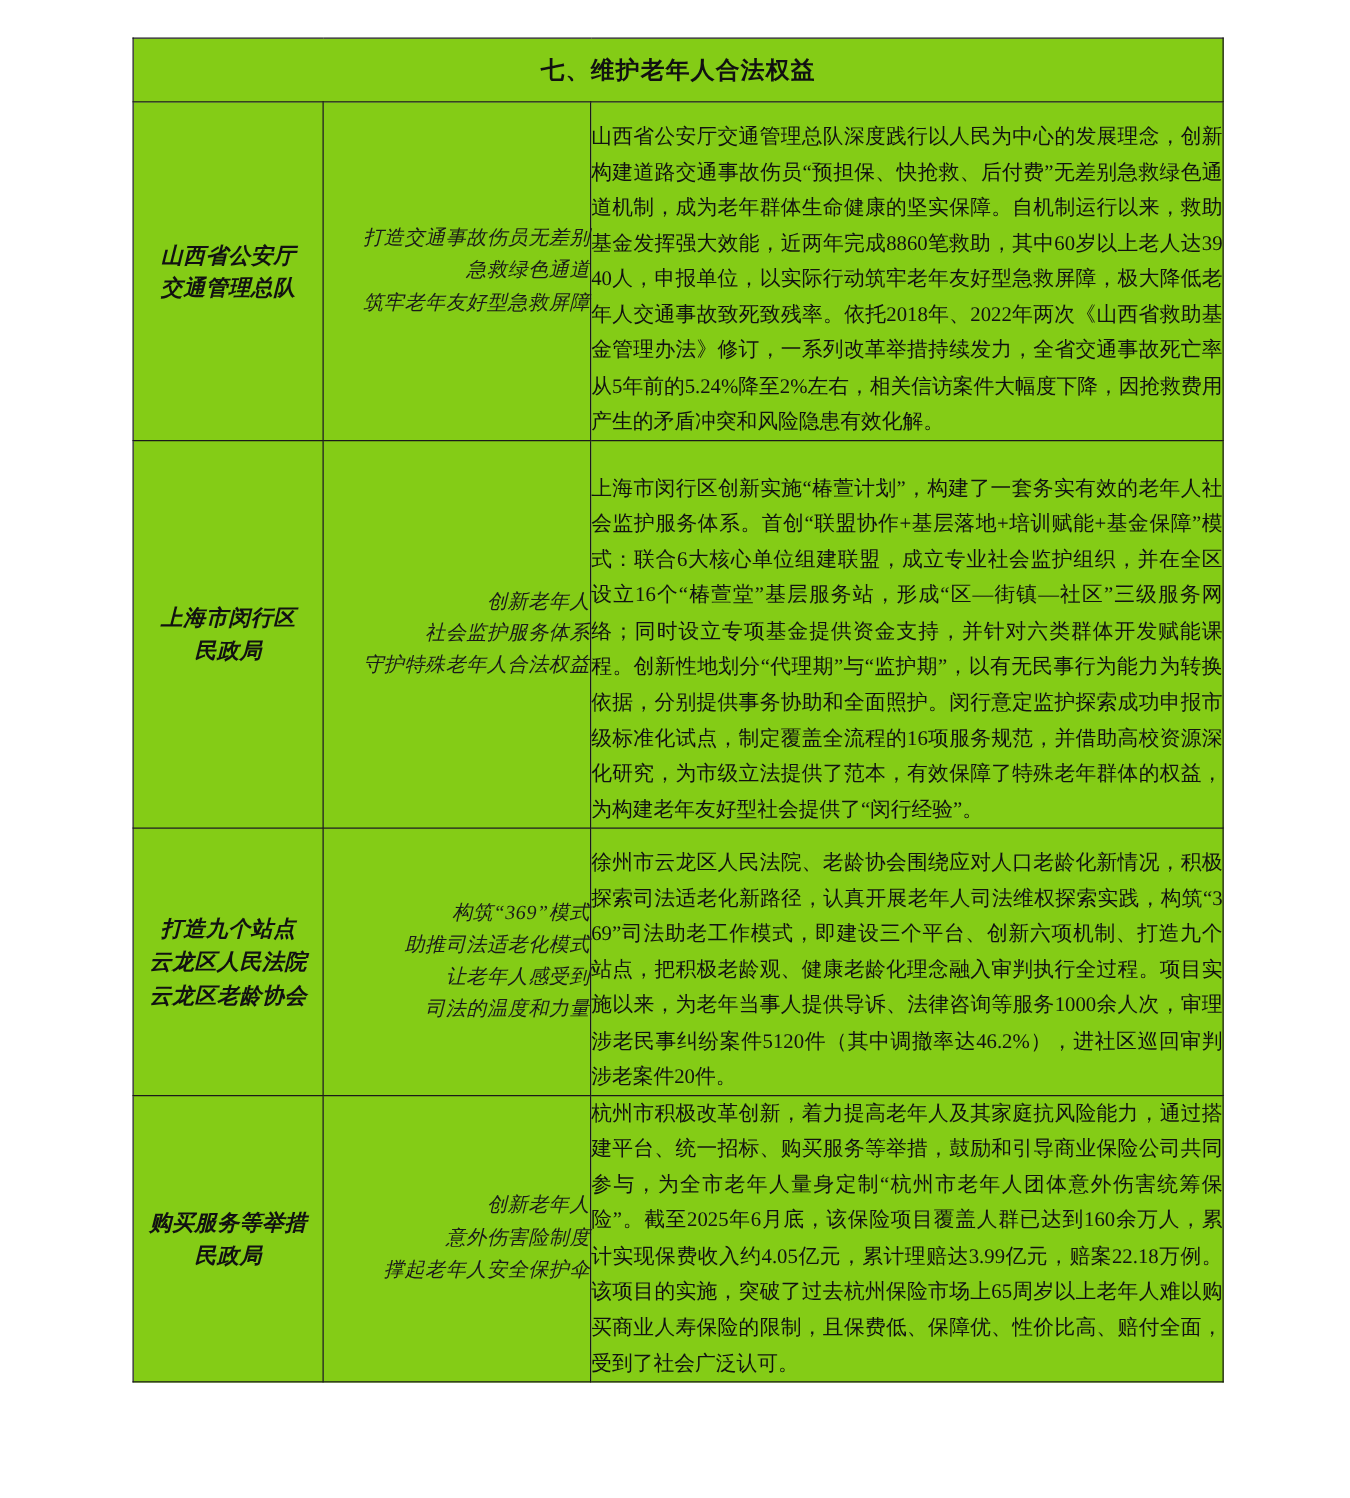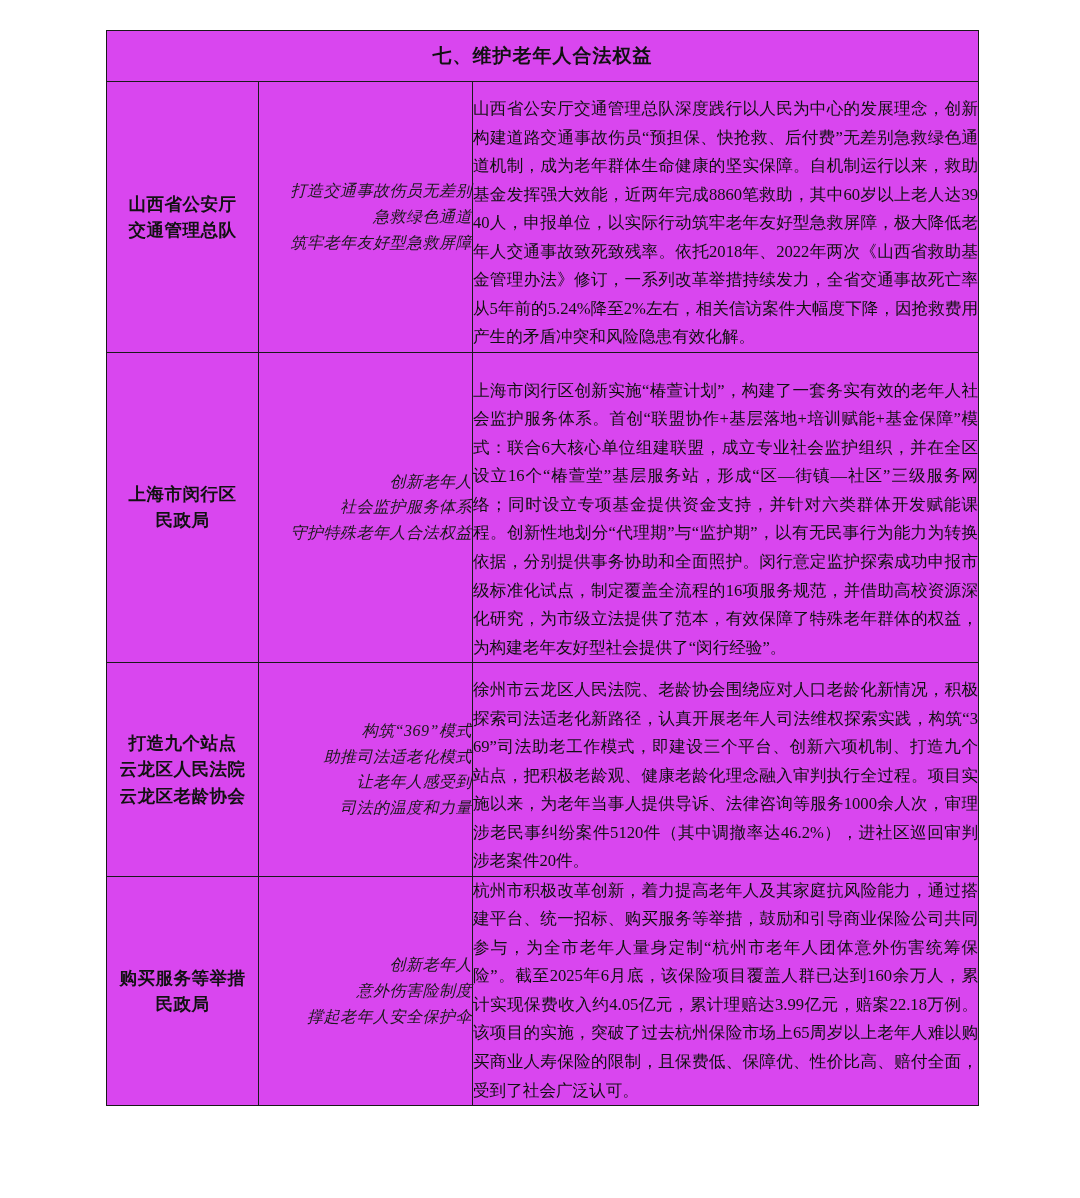--- a/index.html
+++ b/index.html
@@ -14,21 +14,21 @@
     position:absolute;
     left:106px;top:30px;
     width:872px;
     border-collapse:collapse;
     table-layout:fixed;
   }
   table.doc td{
     border:1.6px solid #1a1a1a;
     vertical-align:middle;
     padding:0;
-    background:#d946ef;
+    background:#84cc16;
   }
   col.c1{width:152px;}
   col.c2{width:214px;}
   col.c3{width:506px;}
 
   .title-cell{
     height:50px;
     text-align:center;
     vertical-align:middle;
   }
@@ -53,20 +53,21 @@
   .unit-cell{text-align:center;vertical-align:middle;}
   .unit-text{
     display:block;
     font-size:17.5px;
     font-weight:700;
     line-height:1.5;
     color:#111;
     font-family:"Liberation Sans","DejaVu Sans",sans-serif;
     letter-spacing:0.5px;
     white-space:pre-line;
+    font-style:italic;
   }
   .name-cell{text-align:right;vertical-align:middle;padding:4px 6px;margin-top:25px;}
   .name-text{
     display:block;
     font-size:16px;
     line-height:1.62;
     color:#1a1a1a;
     font-style:italic;
     font-family:"Liberation Serif","DejaVu Serif",serif;
     white-space:pre-line;

